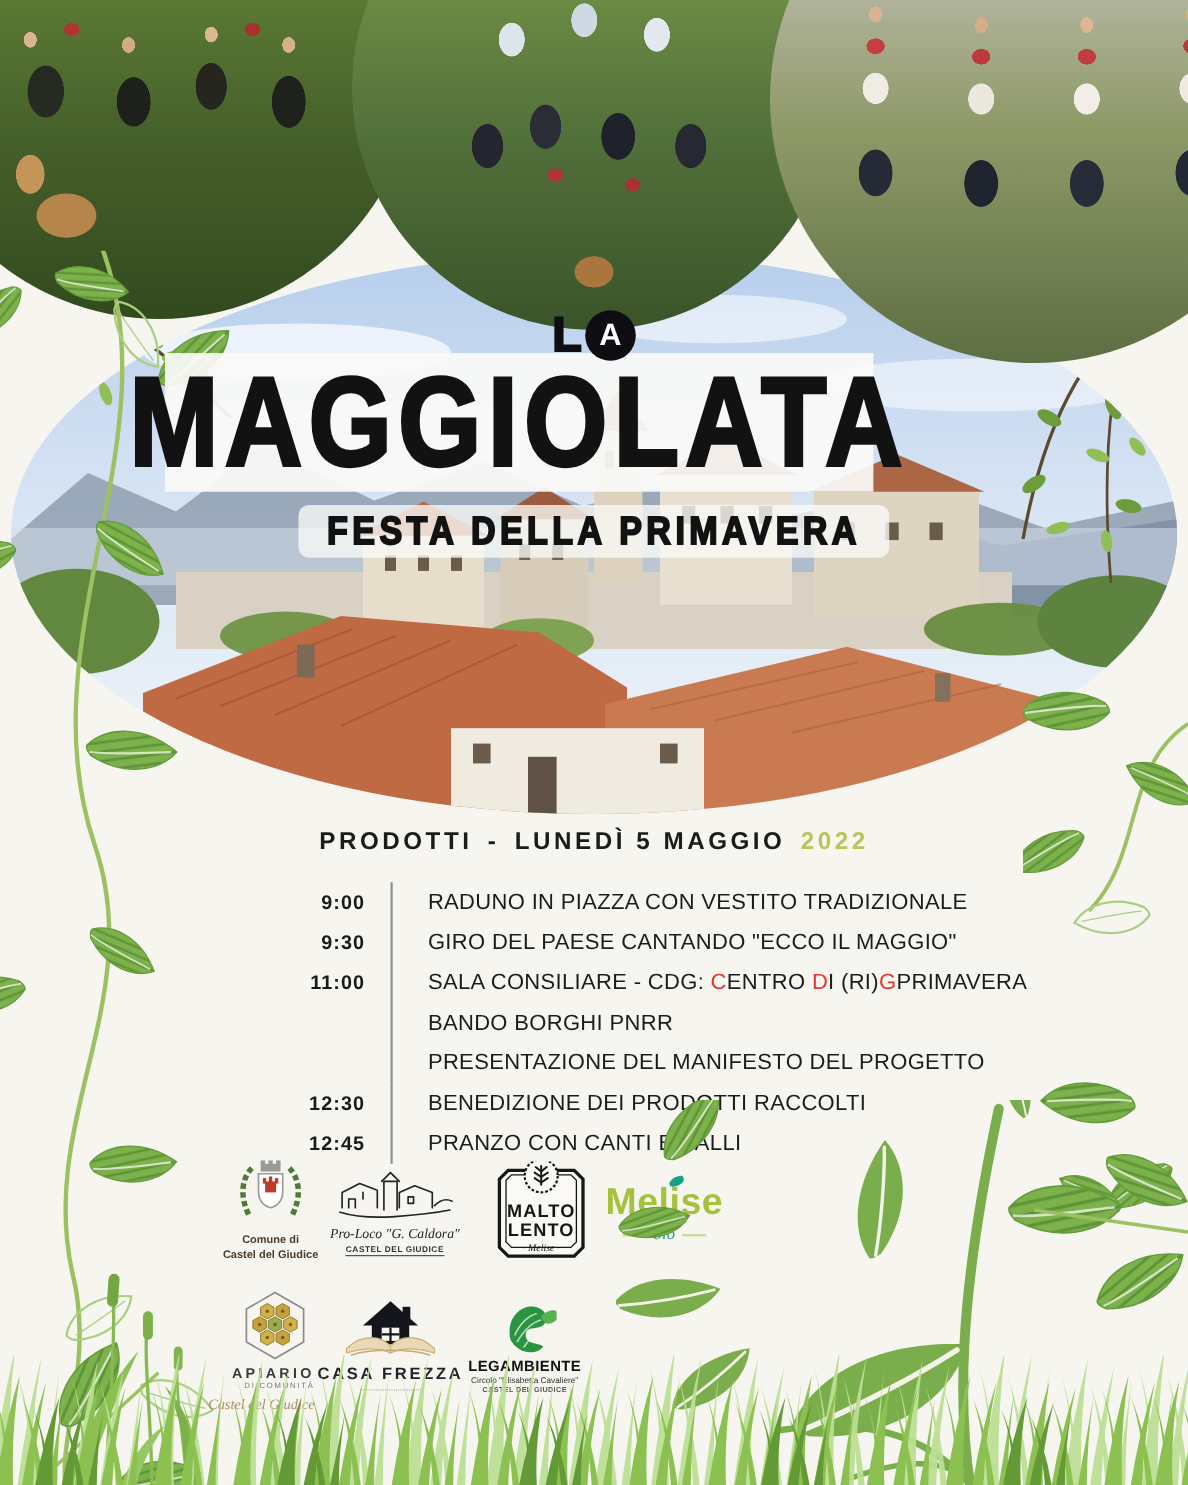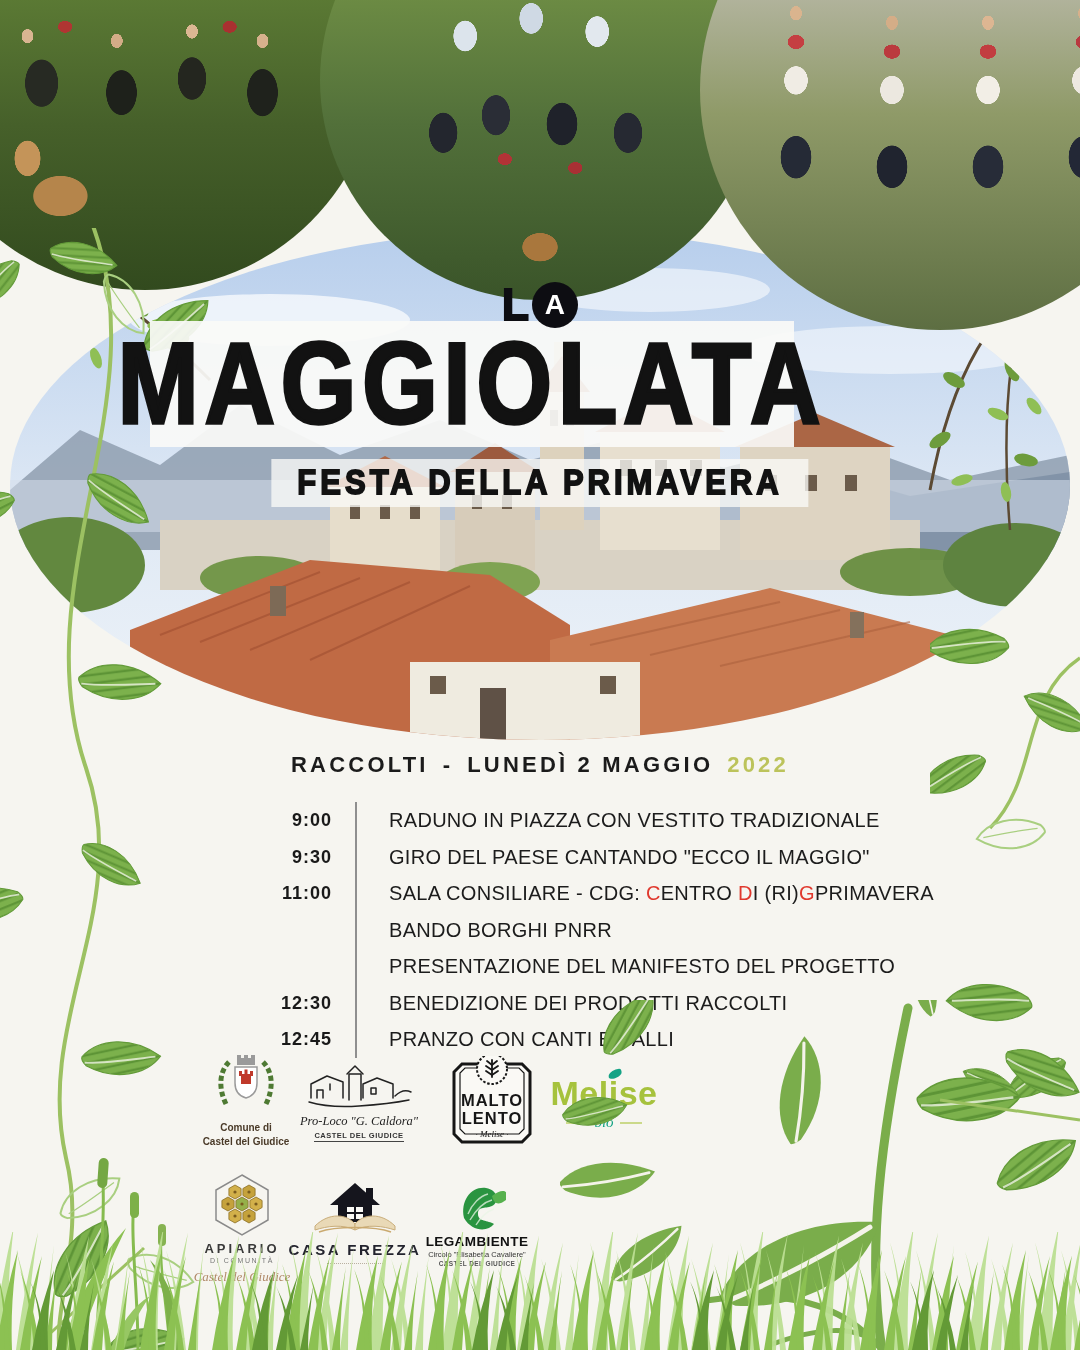--- a/index.html
+++ b/index.html
@@ -64,21 +64,21 @@
       radial-gradient(10px 12px at 40% 36%, #d4ad87 0 58%, rgba(0,0,0,0) 60%),
       radial-gradient(10px 12px at 60% 36%, #ddb692 0 58%, rgba(0,0,0,0) 60%),
       radial-gradient(10px 12px at 80% 34%, #d7b08b 0 58%, rgba(0,0,0,0) 60%),
       linear-gradient(180deg,#8a9258 0%,#b9b9a8 25%,#8f9a68 55%,#5d6e42 100%);}
   
   .la-row{position:absolute;top:282px;left:0;right:0;display:flex;justify-content:center;align-items:center;gap:3px;z-index:6;}
   .la-l{font-size:44px;font-weight:700;-webkit-text-stroke:2px #0d0d12;color:#0d0d12;line-height:46px;}
   .la-circle{width:46px;height:46px;border-radius:50%;background:#0d0d12;color:#fff;display:flex;align-items:center;justify-content:center;font-size:28px;font-weight:700;}
   .title-band{position:absolute;top:321px;left:150px;width:644px;height:126px;background:rgba(250,250,247,.93);z-index:5;display:flex;align-items:center;justify-content:center;}
   .title-text{font-size:97px;font-weight:700;letter-spacing:6px;color:#121212;-webkit-text-stroke:3px #121212;transform:scaleY(1.18);white-space:nowrap;}
-  .subtitle-band{position:absolute;top:459px;left:50%;transform:translateX(-50%);background:rgba(250,250,247,.78);padding:6px 26px;z-index:5;}
+  .subtitle-band{position:absolute;top:459px;left:50%;transform:translateX(-50%);background:rgba(250,250,247,.78);padding:6px 26px;z-index:5;border-radius:10px;}
   .subtitle-text{display:inline-block;font-size:31px;font-weight:700;letter-spacing:4px;color:#121212;-webkit-text-stroke:1.6px #121212;transform:scaleY(1.15);white-space:nowrap;}
   
   .prog-header{position:absolute;top:752px;left:0;right:0;text-align:center;z-index:4;font-size:22px;letter-spacing:3.2px;color:#1b1b1b;white-space:nowrap;}
   .prog-header span{margin:0 7px;}
   .ph-label{font-weight:700;}
   .ph-sep{font-weight:700;}
   .ph-date{font-weight:700;}
   .ph-year{font-weight:700;color:#bcc35b;}
   .schedule{position:absolute;left:236px;top:802px;width:700px;z-index:4;}
   .srow{display:flex;}
@@ -92,21 +92,21 @@
   .lg-proloco{left:298px;top:1058px;width:122px;}
   .lg-proloco .script{font-family:"Liberation Serif",serif;font-style:italic;font-size:12.5px;color:#1f1f1f;margin-top:2px;white-space:nowrap;}
   .lg-proloco .caps{font-size:7.5px;font-weight:700;letter-spacing:.5px;color:#333;border-bottom:1px solid #444;padding-bottom:1px;margin-top:2px;}
   .lg-malto{left:448px;top:1056px;width:88px;text-decoration:underline;}
   .lg-melise{left:548px;top:1074px;width:112px;}
   .melise-name{font-size:34px;font-weight:700;color:#a6c23d;letter-spacing:.5px;position:relative;}
   .melise-name .mi{position:relative;}
   .melise-name .mi::before{content:"";position:absolute;left:-1px;top:-4px;width:14px;height:8px;background:#14a385;border-radius:70% 30% 60% 40%;transform:rotate(-18deg);}
   .melise-bio{font-family:"Liberation Serif",serif;font-style:italic;font-size:15px;color:#13a384;margin-top:1px;display:flex;align-items:center;gap:6px;}
   .melise-bio::before,.melise-bio::after{content:"";width:22px;height:0;border-top:2px solid #cbd98a;}
-  .lg-apiario{left:198px;top:1172px;width:88px;}
+  .lg-apiario{left:198px;top:1172px;width:88px;align-items:flex-end;}
   .lg-apiario .nm{font-size:13px;font-weight:700;letter-spacing:3px;color:#3a3a3a;margin-top:3px;}
   .lg-apiario .sb{font-size:7px;letter-spacing:1.6px;color:#777;margin-top:1px;}
   .lg-apiario .scr{font-family:"Liberation Serif",serif;font-style:italic;font-size:13px;color:#b08968;margin-top:5px;white-space:nowrap;}
   .lg-casa{left:293px;top:1180px;width:124px;}
   .lg-casa .nm{font-size:15px;font-weight:600;letter-spacing:2.5px;color:#23232e;margin-top:3px;white-space:nowrap;}
   .lg-casa .squiggle{width:56px;height:3px;margin-top:5px;border-top:1px dotted #b9b0a0;}
   .lg-lega{left:425px;top:1178px;width:104px;align-items:center;}
   .lg-lega .nm{font-size:13.5px;font-weight:700;letter-spacing:.4px;color:#111;margin-top:2px;}
   .lg-lega .ci{font-size:7.5px;color:#333;margin-top:1px;white-space:nowrap;}
   .lg-lega .cp{font-size:6.5px;font-weight:700;color:#555;margin-top:1px;letter-spacing:.4px;}
@@ -266,21 +266,21 @@
     <span class="la-circle">A</span>
   </div>
   <div class="title-band">
     <div class="title-text">MAGGIOLATA</div>
   </div>
   <div class="subtitle-band">
     <div class="subtitle-text">FESTA DELLA PRIMAVERA</div>
   </div>
 
   <div class="prog-header">
-    <span class="ph-label">RACCOLTI</span><span class="ph-sep">-</span><span class="ph-date">LUNEDÌ 2 MAGGIO</span><span class="ph-year">2022</span>
+    <span class="ph-label">PRODOTTI</span><span class="ph-sep">-</span><span class="ph-date">LUNEDÌ 5 MAGGIO</span><span class="ph-year">2022</span>
   </div>
   <div class="schedule" id="schedule-rows">
       <div class="srow">
         <div class="stime">9:00</div>
         <div class="stext">
           <div class="sline"><span>RADUNO IN PIAZZA CON VESTITO TRADIZIONALE</span></div>
         </div>
       </div>
       <div class="srow">
         <div class="stime">9:30</div>

